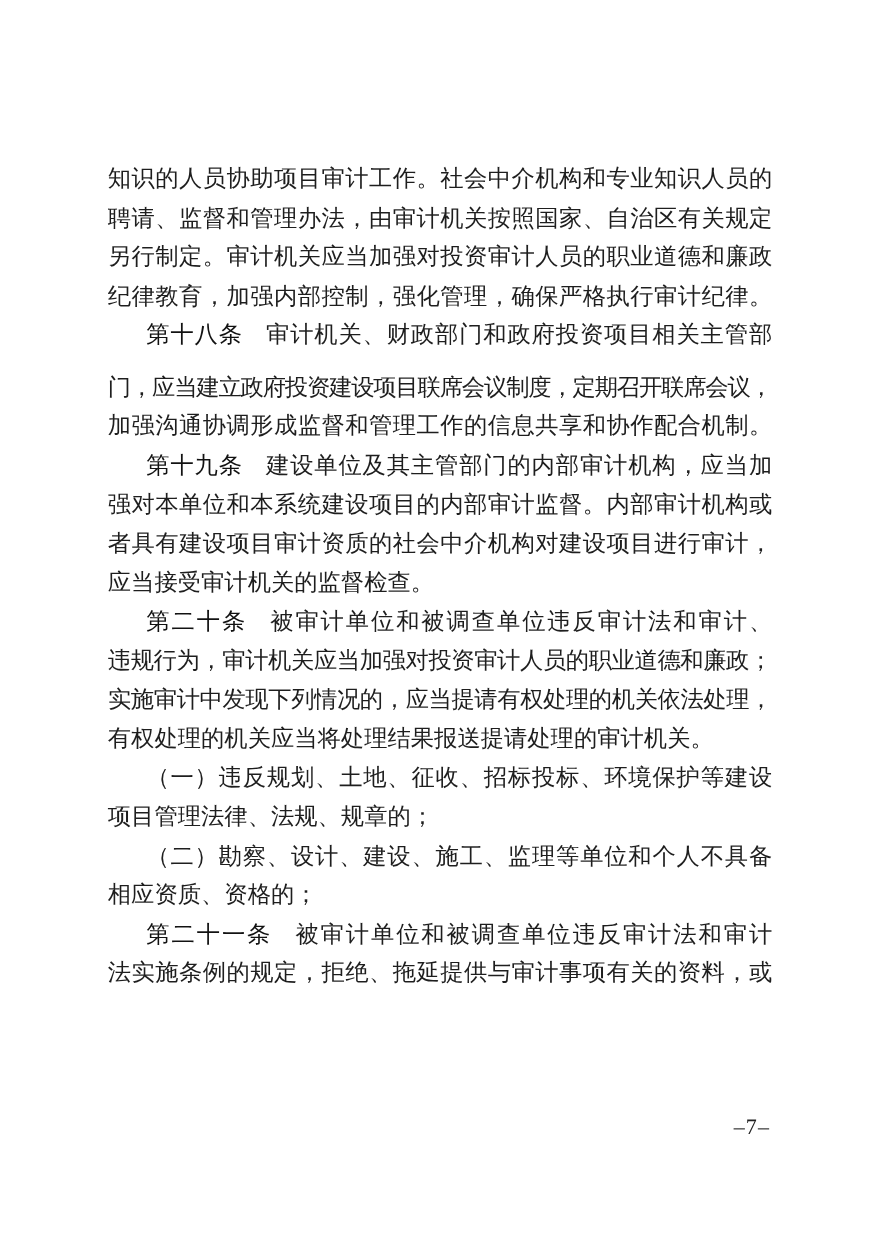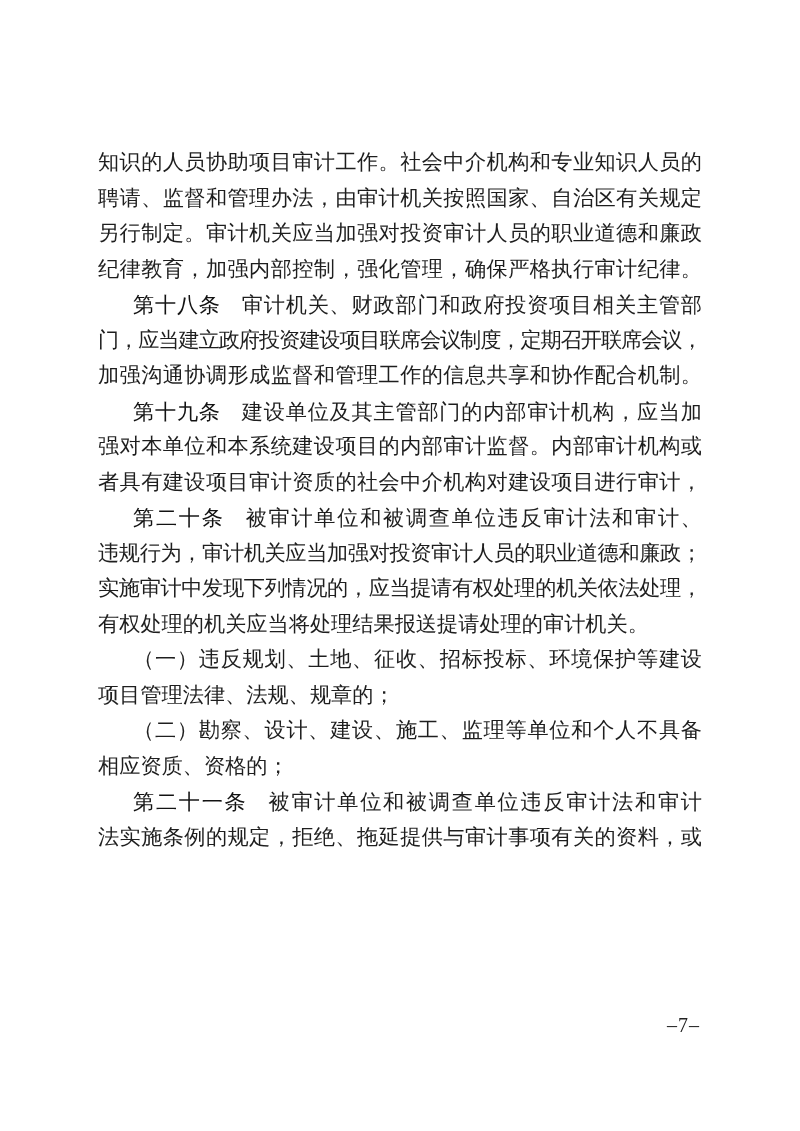--- a/index.html
+++ b/index.html
@@ -56,28 +56,29 @@
 </head>
 <body>
 
 <div class="page">
   <div class="content">
       <div class="line fill"><span>知识的人员协助项目审计工作。社会中介机构和专业知识人员的</span></div>
       <div class="line fill"><span>聘请、监督和管理办法，由审计机关按照国家、自治区有关规定</span></div>
       <div class="line fill"><span>另行制定。审计机关应当加强对投资审计人员的职业道德和廉政</span></div>
       <div class="line fill"><span>纪律教育，加强内部控制，强化管理，确保严格执行审计纪律。</span></div>
       <div class="line indent fill"><span class="art-heading">第十八条</span><span>审计机关、财政部门和政府投资项目相关主管部</span></div>
-      <div class="line" style="letter-spacing: -1.07px;"><span>门，应当建立政府投资建设项目联席会议制度，定期召开联席会议，</span></div>
+      <div class="line" style="letter-spacing: -1.07px; margin-top: 12px;"><span>门，应当建立政府投资建设项目联席会议制度，定期召开联席会议，</span></div>
       <div class="line fill"><span>加强沟通协调形成监督和管理工作的信息共享和协作配合机制。</span></div>
       <div class="line indent fill"><span class="art-heading">第十九条</span><span>建设单位及其主管部门的内部审计机构，应当加</span></div>
       <div class="line fill"><span>强对本单位和本系统建设项目的内部审计监督。内部审计机构或</span></div>
       <div class="line fill"><span>者具有建设项目审计资质的社会中介机构对建设项目进行审计，</span></div>
+      <div class="line"><span>应当接受审计机关的监督检查。</span></div>
       <div class="line indent fill"><span class="art-heading">第二十条</span><span>被审计单位和被调查单位违反审计法和审计、</span></div>
       <div class="line" style="letter-spacing: -0.37px;"><span>违规行为，审计机关应当加强对投资审计人员的职业道德和廉政；</span></div>
-      <div class="line" style="letter-spacing: -0.37px;"><span>实施审计中发现下列情况的，应当提请有权处理的机关依法处理，</span></div>
+      <div class="line" style="letter-spacing: -0.37px; text-align: center;"><span>实施审计中发现下列情况的，应当提请有权处理的机关依法处理，</span></div>
       <div class="line"><span>有权处理的机关应当将处理结果报送提请处理的审计机关。</span></div>
       <div class="line indent fill"><span>（一）违反规划、土地、征收、招标投标、环境保护等建设</span></div>
       <div class="line"><span>项目管理法律、法规、规章的；</span></div>
       <div class="line indent fill"><span>（二）勘察、设计、建设、施工、监理等单位和个人不具备</span></div>
       <div class="line"><span>相应资质、资格的；</span></div>
       <div class="line indent fill"><span class="art-heading">第二十一条</span><span>被审计单位和被调查单位违反审计法和审计</span></div>
       <div class="line fill"><span>法实施条例的规定，拒绝、拖延提供与审计事项有关的资料，或</span></div>
     </div>
   <div class="page-number">–7–</div>
 </div>

